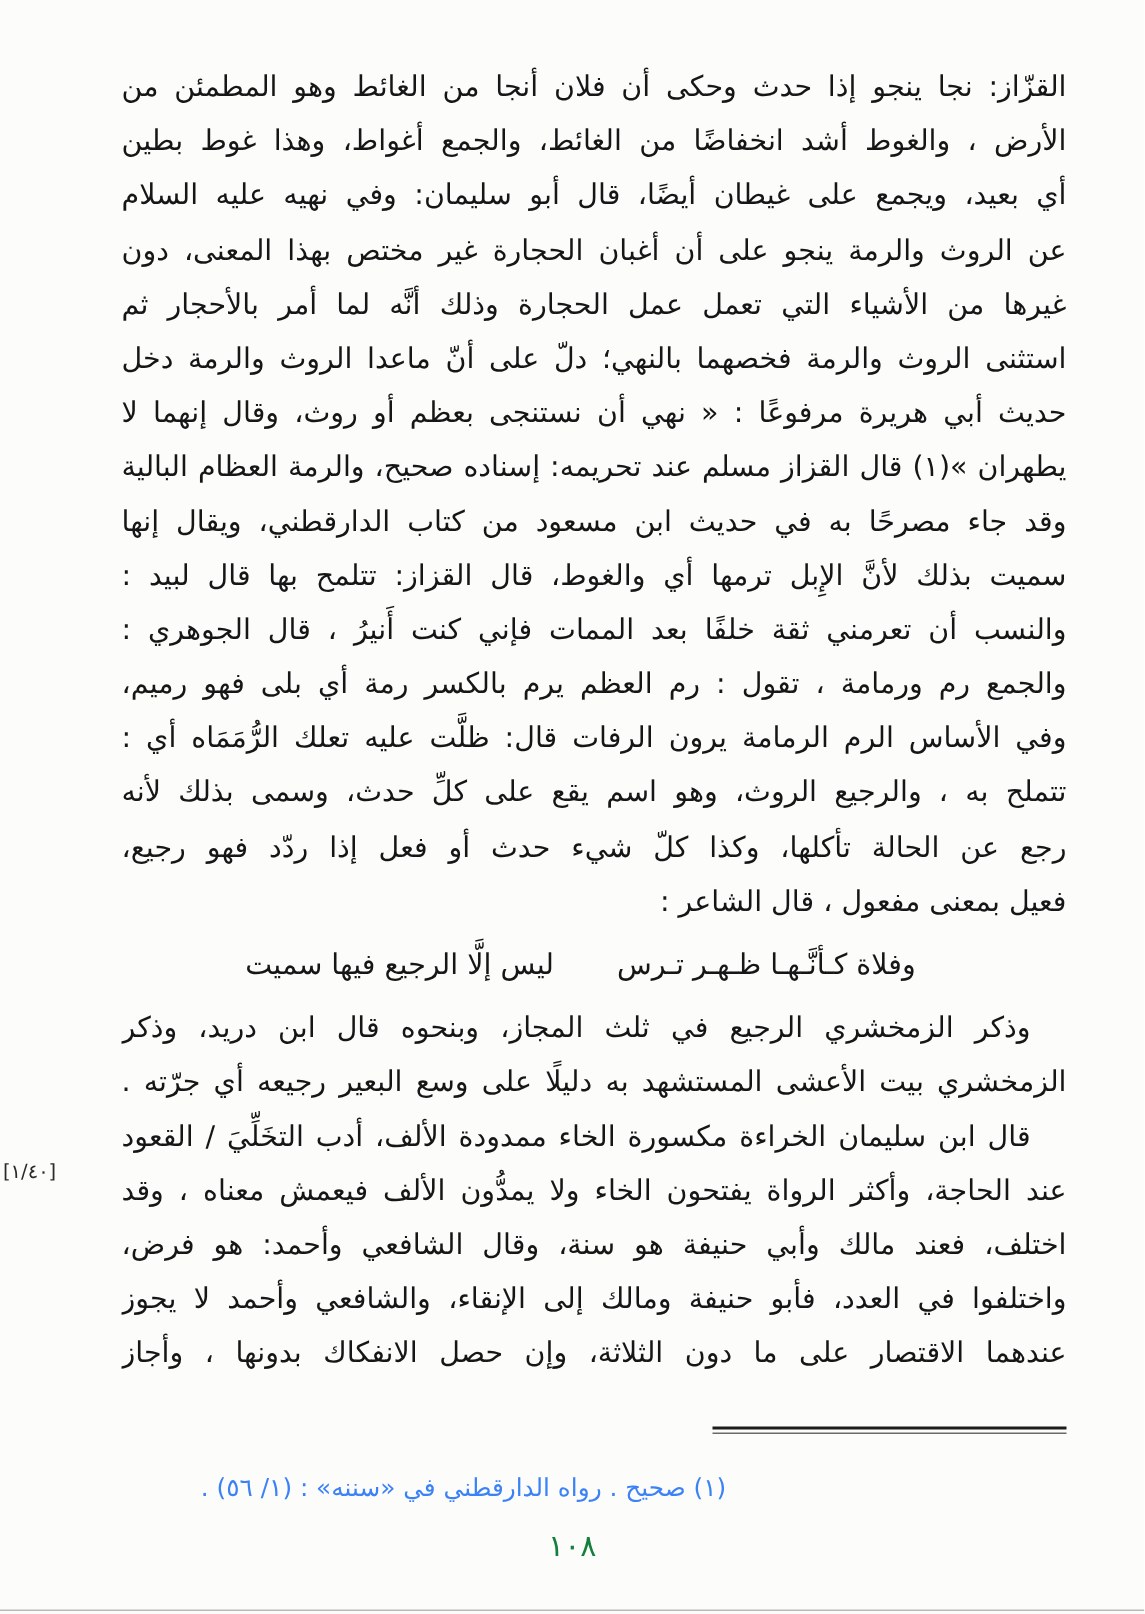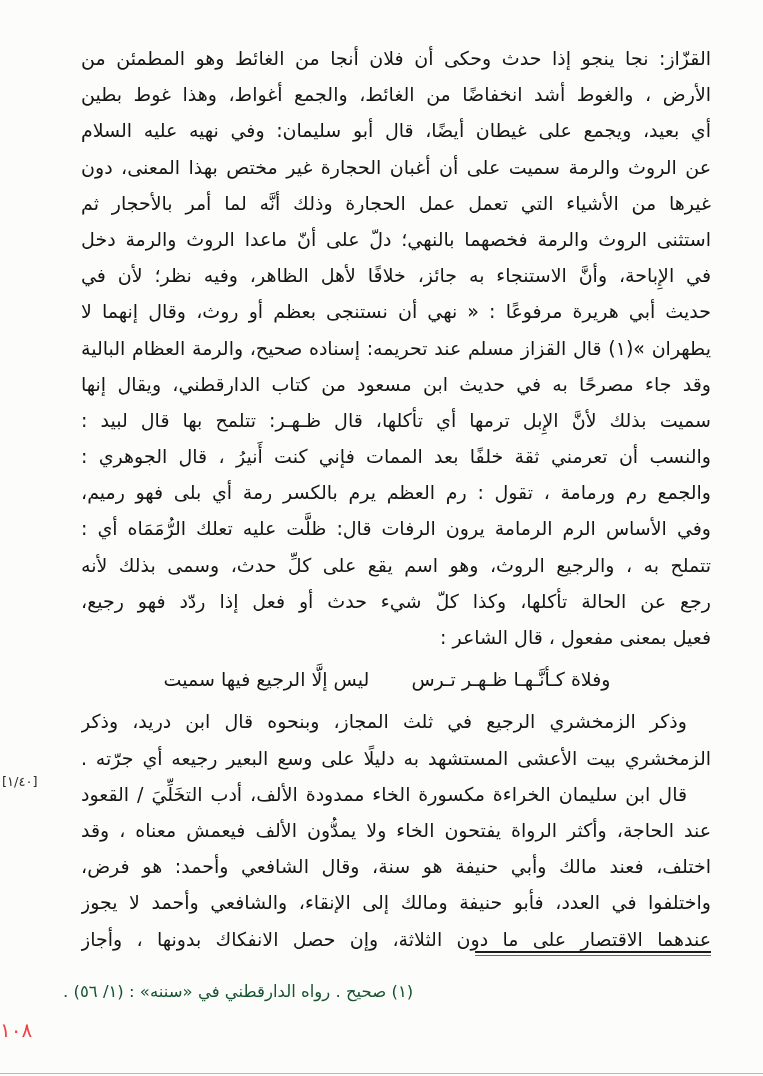--- a/index.html
+++ b/index.html
@@ -56,61 +56,60 @@
     top:951px;right:52px;
     width:236px;height:2px;
     border-top:2px solid #1c1c1c;
     border-bottom:1px solid #6a6a6a;
   }
   .footnote{
     position:absolute;
     top:982px;right:52px;
     width:648px;
     direction:rtl;
-    text-align:left;
+    text-align:center;
     padding-right:156px;
     box-sizing:border-box;
     font-size:16.5px;
-    color:#14532d;
+    color:#3b82f6;
   }
   .page-number{
     position:absolute;
     top:1018px;left:0;
     width:100%;
-    text-align:left;
+    text-align:center;
     font-size:20px;
     letter-spacing:3px;
-    color:#ef4444;
+    color:#15803d;
   }
   .scan-edge{
     position:absolute;
     bottom:2px;left:0;
     width:100%;height:1px;
     background:#b9b9b6;
   }
 </style>
 </head>
 <body>
 
 <div class="page">
 
   <div class="margin-note" dir="rtl">[١/٤٠]</div>
 
   <main class="text-block" dir="rtl">
     <div class="line">القزّاز: نجا ينجو إذا حدث وحكى أن فلان أنجا من الغائط وهو المطمئن من</div>
     <div class="line">الأرض ، والغوط أشد انخفاضًا من الغائط، والجمع أغواط، وهذا غوط بطين</div>
     <div class="line">أي بعيد، ويجمع على غيطان أيضًا، قال أبو سليمان: وفي نهيه عليه السلام</div>
-    <div class="line">عن الروث والرمة سميت على أن أغبان الحجارة غير مختص بهذا المعنى، دون</div>
+    <div class="line">عن الروث والرمة ينجو على أن أغبان الحجارة غير مختص بهذا المعنى، دون</div>
     <div class="line">غيرها من الأشياء التي تعمل عمل الحجارة وذلك أنَّه لما أمر بالأحجار ثم</div>
     <div class="line">استثنى الروث والرمة فخصهما بالنهي؛ دلّ على أنّ ماعدا الروث والرمة دخل</div>
-    <div class="line">في الإِباحة، وأنَّ الاستنجاء به جائز، خلافًا لأهل الظاهر، وفيه نظر؛ لأن في</div>
     <div class="line">حديث أبي هريرة مرفوعًا : « نهي أن نستنجى بعظم أو روث، وقال إنهما لا</div>
     <div class="line">يطهران »(١) قال القزاز مسلم عند تحريمه: إسناده صحيح، والرمة العظام البالية ،</div>
     <div class="line">وقد جاء مصرحًا به في حديث ابن مسعود من كتاب الدارقطني، ويقال إنها</div>
-    <div class="line">سميت بذلك لأنَّ الإِبل ترمها أي تأكلها، قال ظـهـر: تتلمح بها قال لبيد :</div>
+    <div class="line">سميت بذلك لأنَّ الإِبل ترمها أي والغوط، قال القزاز: تتلمح بها قال لبيد :</div>
     <div class="line">والنسب أن تعرمني ثقة خلفًا بعد الممات فإني كنت أَنيرُ ، قال الجوهري :</div>
     <div class="line">والجمع رم ورمامة ، تقول : رم العظم يرم بالكسر رمة أي بلى فهو رميم،</div>
     <div class="line">وفي الأساس الرم الرمامة يرون الرفات قال: ظلَّت عليه تعلك الرُّمَمَاه أي :</div>
     <div class="line">تتملح به ، والرجيع الروث، وهو اسم يقع على كلِّ حدث، وسمى بذلك لأنه</div>
     <div class="line">رجع عن الحالة تأكلها، وكذا كلّ شيء حدث أو فعل إذا ردّد فهو رجيع،</div>
     <div class="line end">فعيل بمعنى مفعول ، قال الشاعر :</div>
 
     <div class="verse">
       <span>وفلاة كـأنَّـهـا ظـهـر تـرس</span>
       <span>ليس إلَّا الرجيع فيها سميت</span>

